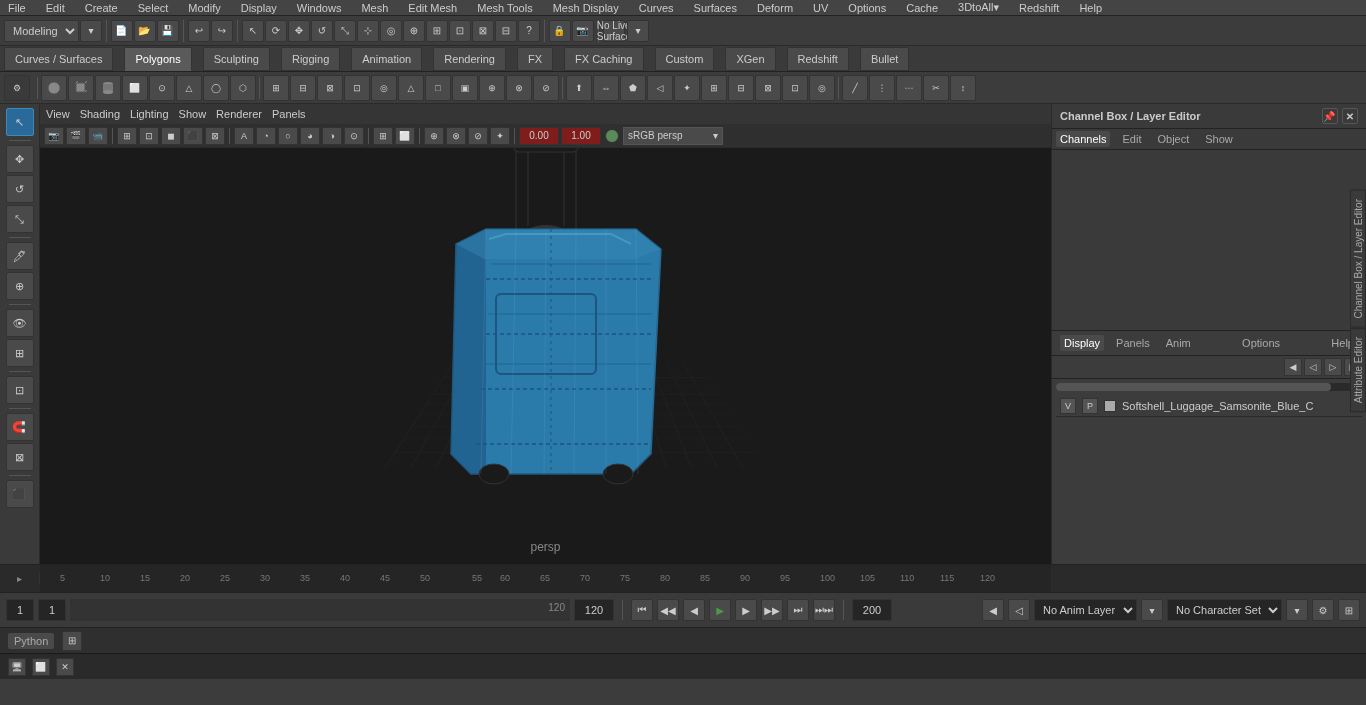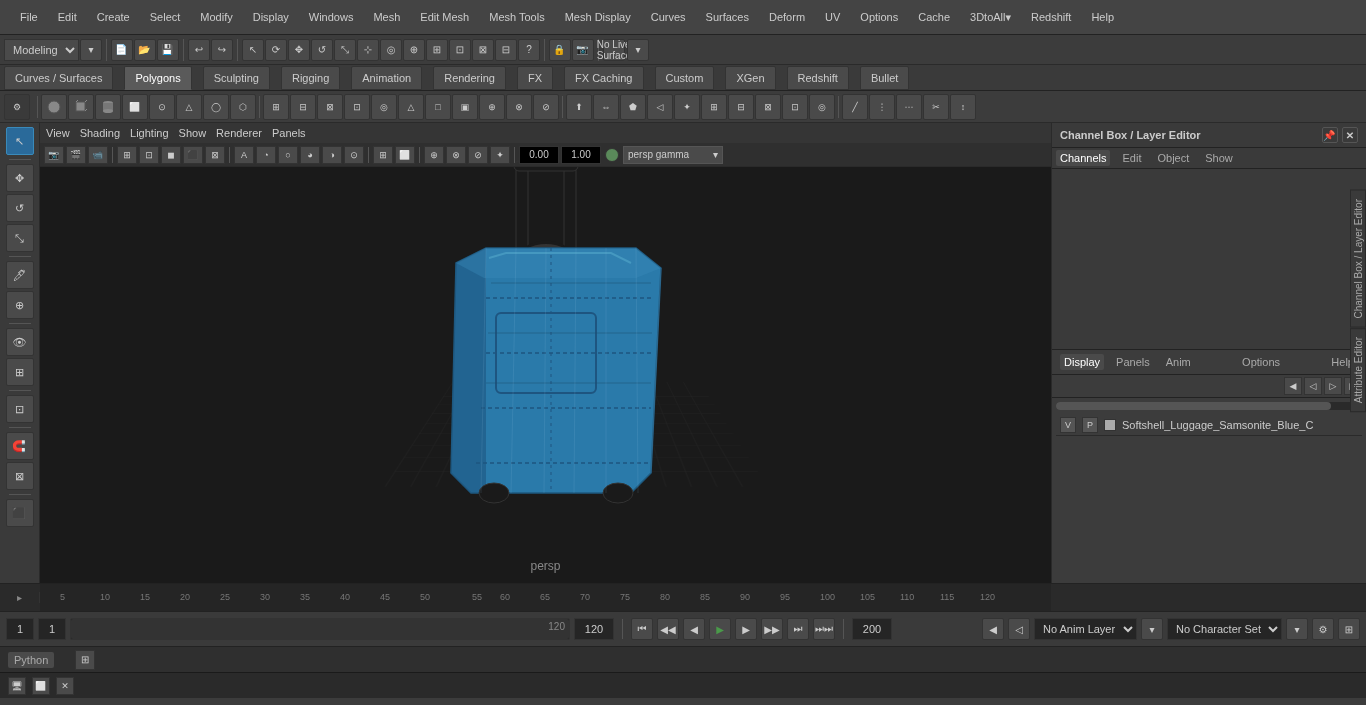--- a/index.html
+++ b/index.html
@@ -11,24 +11,24 @@
       font-size: 11px;
       color: #cccccc;
       overflow: hidden;
       user-select: none;
     }
 
     
     #menu-bar {
       display: flex;
       align-items: center;
-      height: 35px;
+      height: 16px;
       background: #444444;
       border-bottom: 1px solid #222;
-      padding: 0 16px;
+      padding: 0 4px;
       gap: 12px;
     }
     .menu-item {
       font-size: 11px;
       color: #cccccc;
       cursor: pointer;
       padding: 2px 4px;
       white-space: nowrap;
     }
 
@@ -374,21 +374,21 @@
     }
 
     
     #status-bar {
       height: 26px;
       background: #2f2f2f;
       border-top: 1px solid #222;
       display: flex;
       align-items: center;
       padding: 0 8px;
-      gap: 21px;
+      gap: 8px;
     }
     #python-label {
       background: #4a4a4a;
       padding: 2px 6px;
       border-radius: 2px;
       font-size: 11px;
       color: #aaa;
     }
     #command-line {
       flex: 1;
@@ -477,21 +477,21 @@
       background: #4a4a4a;
       border: 1px solid #333;
       display: flex;
       align-items: center;
       justify-content: center;
       cursor: pointer;
       font-size: 9px;
       color: #ccc;
     }
     .vptb-field {
-      background: #000000;
+      background: #7f1d1d;
       border: 1px solid #333;
       height: 18px;
       width: 40px;
       color: #ccc;
       font-size: 10px;
       padding: 0 3px;
       text-align: center;
     }
     .vptb-sep { width: 1px; height: 16px; background: #555; margin: 0 2px; }
     .vptb-dropdown {
@@ -709,21 +709,21 @@
       <div class="vptb-sep"></div>
       <div class="vptb-btn">⊕</div>
       <div class="vptb-btn">⊗</div>
       <div class="vptb-btn">⊘</div>
       <div class="vptb-btn">✦</div>
       <div class="vptb-sep"></div>
       <input class="vptb-field" value="0.00" style="">
       <input class="vptb-field" value="1.00" style="">
       <div class="vptb-btn" style="width:14px; height:14px; border-radius:50%; background:#5a8a5a; margin:0 2px;"></div>
       <div class="vptb-dropdown">
-        <span>persp gamma</span>
+        <span>sRGB persp</span>
         <span style="margin-left:auto;">▾</span>
       </div>
     </div>
 
     <div id="scene-area">
 
       <svg class="grid-floor" viewBox="0 0 300 200" xmlns="http://www.w3.org/2000/svg">
         <defs>
           <pattern id="grid" width="20" height="20" patternUnits="userSpaceOnUse">
             <path d="M 20 0 L 0 0 0 20" fill="none" stroke="#888" stroke-width="0.5"></path>

